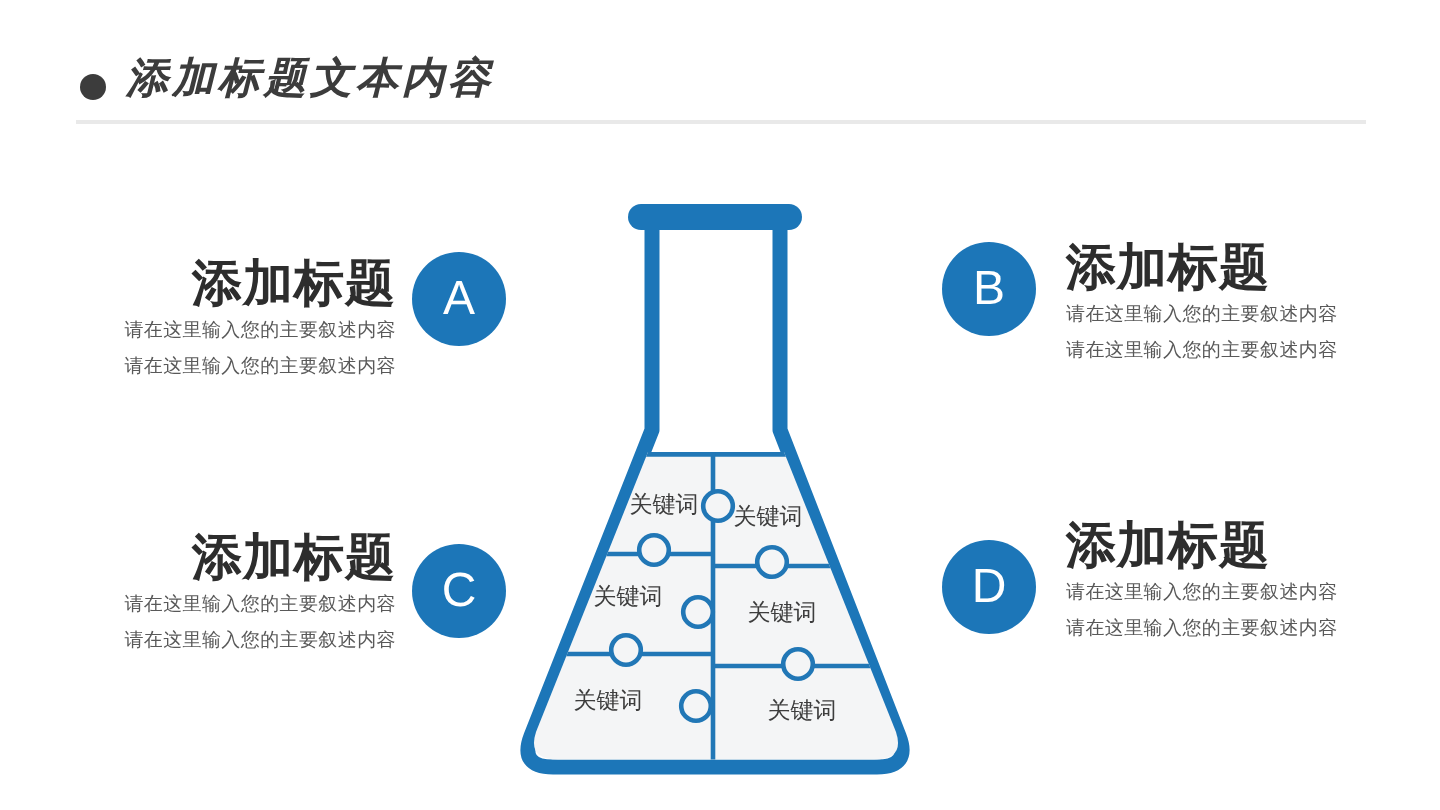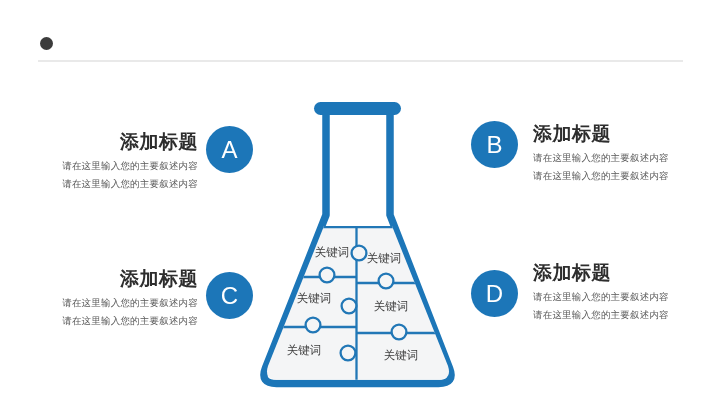--- a/index.html
+++ b/index.html
@@ -18,21 +18,21 @@
     font-weight:bold; font-style:italic; color:#3c3c3c; letter-spacing:2px;
     white-space:nowrap;
   }
   .header-line {
     position:absolute; left:38px; top:60px; width:645px; height:2px;
     background:#e9e9e9;
   }
   
   .section { position:absolute; width:168px; }
   .section .sec-title {
-    font-size:19px; line-height:22px; font-weight:bold; color:#2d2d2d;
+    font-size:25px; line-height:22px; font-weight:bold; color:#2d2d2d;
     letter-spacing:0.5px; white-space:nowrap;
   }
   .section .sec-line {
     font-size:9.5px; line-height:17px; color:#595959; letter-spacing:0.2px;
     white-space:nowrap; margin-top:1px;
   }
   .section .sec-title { margin-bottom:4px; }
   .sec-left  { text-align:right; }
   .sec-right { text-align:left; }
   #sec-a { left:30px;  top:131px; }
@@ -56,20 +56,21 @@
     font-size:11.5px; fill:#3d3d3d; text-anchor:middle;
     font-family:"Liberation Sans","DejaVu Sans",sans-serif;
   }
 </style>
 </head>
 <body>
 
 <div class="slide">
 
   <div class="header-bullet"></div>
+  <div class="header-title">添加标题文本内容</div>
   <div class="header-line"></div>
 
   <div class="section sec-left" id="sec-a">
     <div class="sec-title">添加标题</div>
     <div class="sec-line">请在这里输入您的主要叙述内容</div>
     <div class="sec-line">请在这里输入您的主要叙述内容</div>
   </div>
   <div class="badge" id="badge-a">
     <span>A</span>
   </div>

